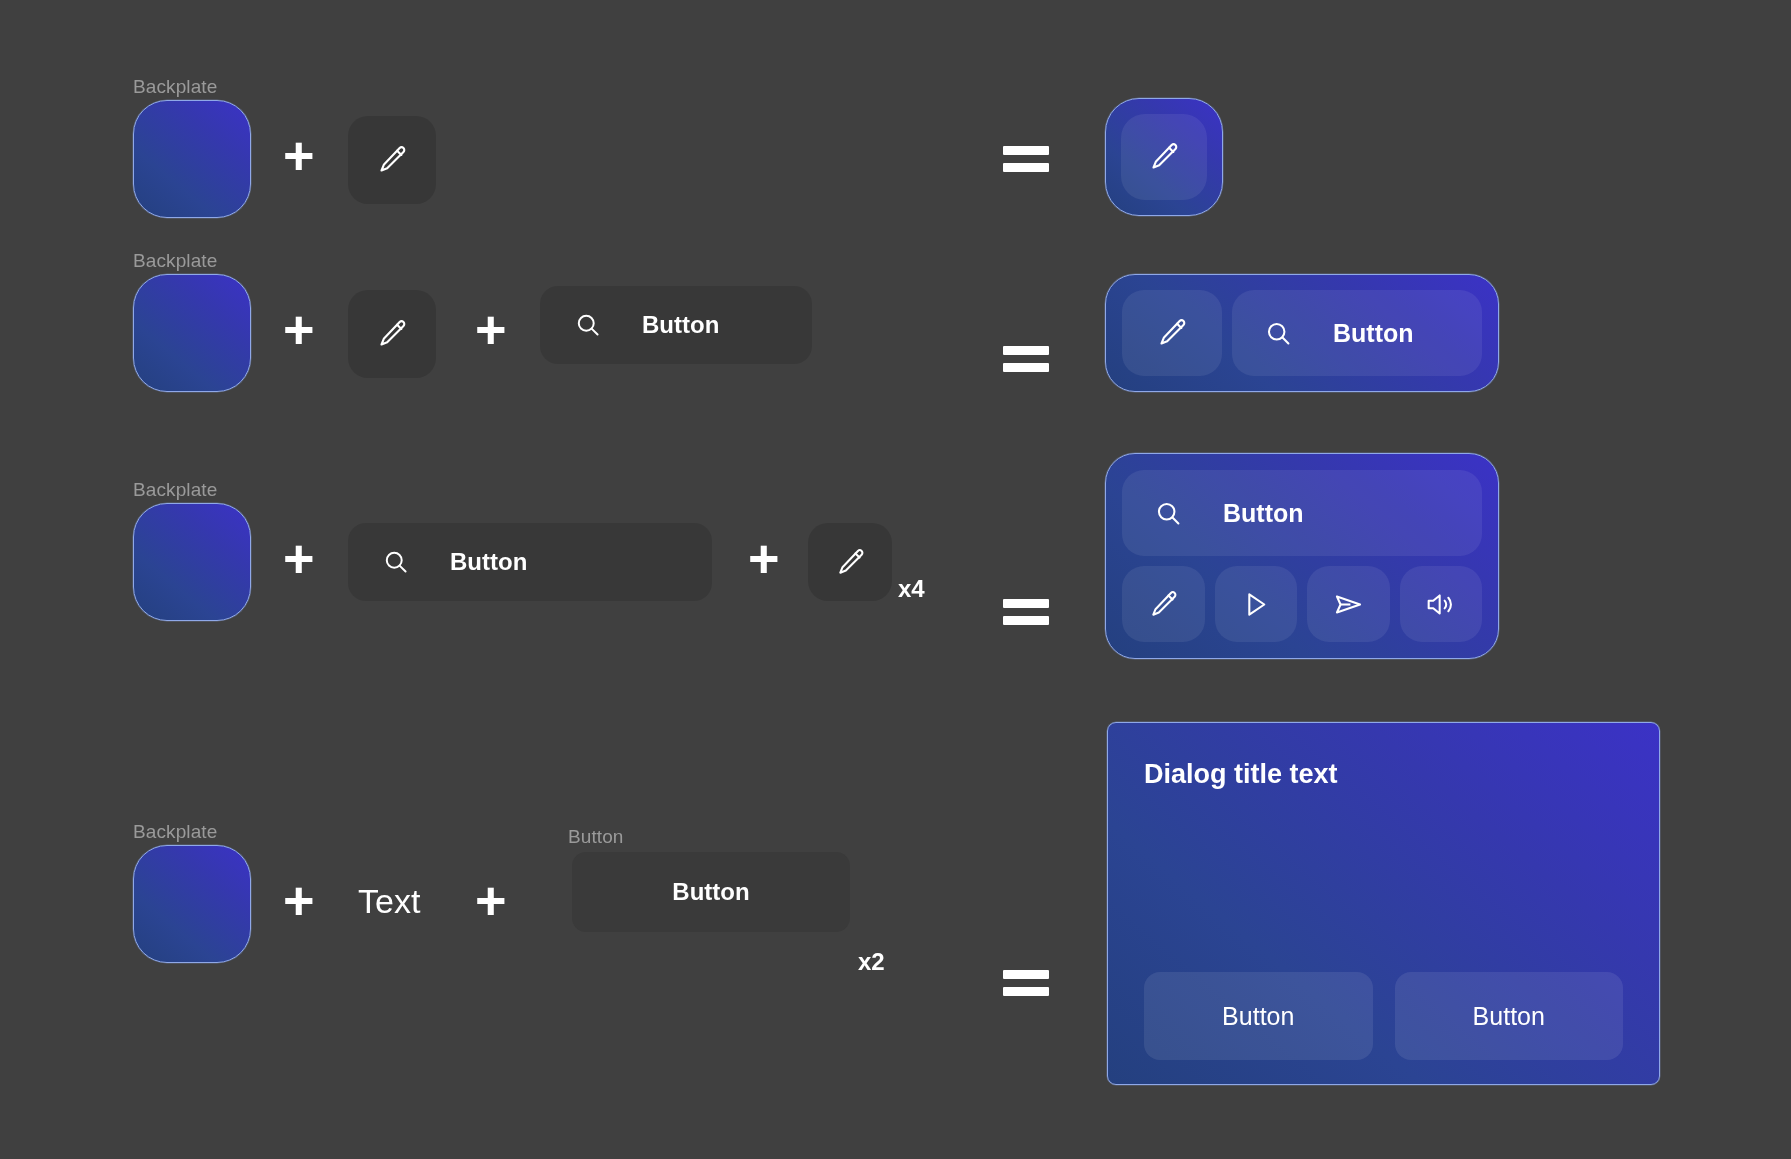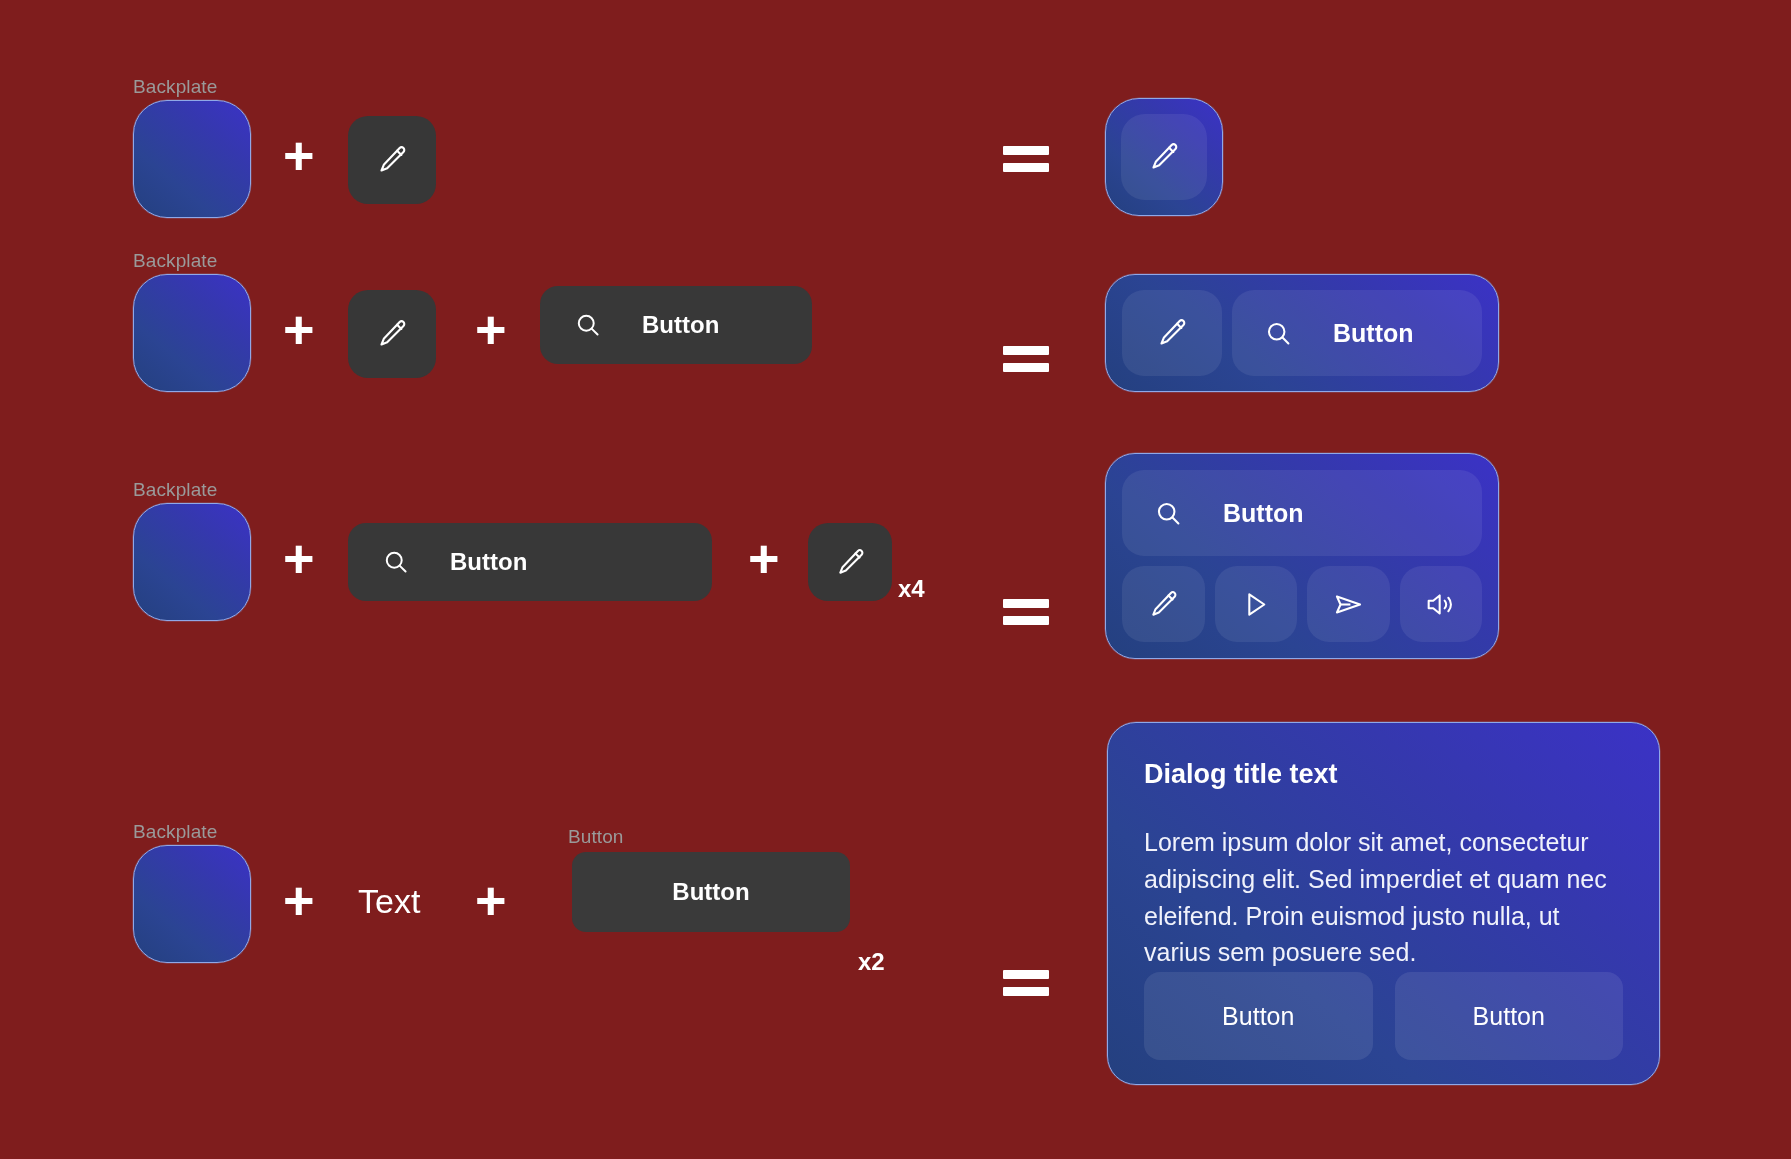--- a/index.html
+++ b/index.html
@@ -10,21 +10,21 @@
     background: #000000;
     overflow: hidden;
     font-family: "Liberation Sans", sans-serif;
     -webkit-font-smoothing: antialiased;
   }
 
   .canvas {
     position: relative;
     width: 1791px;
     height: 1159px;
-    background: #7f1d1d;
+    background: #404040;
   }
 
   
   .abs { position: absolute; }
 
   .label {
     color: #9a9a9a;
     font-size: 19px;
     font-family: "Liberation Sans", sans-serif;
     letter-spacing: 0.1px;
@@ -151,21 +151,21 @@
   .sub-pill .pill-text {
     color: #ffffff;
     font-size: 25px;
     font-weight: 600;
     margin-left: 40px;
     font-family: "Liberation Sans", sans-serif;
   }
 
   
   .dialog {
-    border-radius: 29px;
+    border-radius: 9px;
     padding: 36px 36px 24px 36px;
     display: flex;
     flex-direction: column;
     justify-content: center;
   }
   .dialog-title {
     color: #ffffff;
     font-size: 27px;
     font-weight: 700;
     font-family: "Liberation Sans", sans-serif;
@@ -370,20 +370,19 @@
   <div class="abs label" style="left:568px; top:826px;">Button</div>
 
   <div class="abs src-wide-btn" style="left:572px; top:852px; width:278px; height:80px;">Button</div>
 
   <div class="abs multiplier" style="left:858px; top:948px;">x2</div>
 
   <div class="abs equals" style="left:1003px; top:892px;"></div>
 
   <div class="abs backplate dialog" style="left:1107px; top:722px; width:553px; height:363px;">
     <div class="dialog-title">Dialog title text</div>
-    <div class="dialog-body">Lorem ipsum dolor sit amet, consectetur adipiscing elit. Sed imperdiet et quam nec eleifend. Proin euismod justo nulla, ut varius sem posuere sed.</div>
     <div class="dialog-actions">
       <div class="dialog-btn">Button</div>
       <div class="dialog-btn">Button</div>
     </div>
   </div>
 
 </div>
 
 </body></html>

